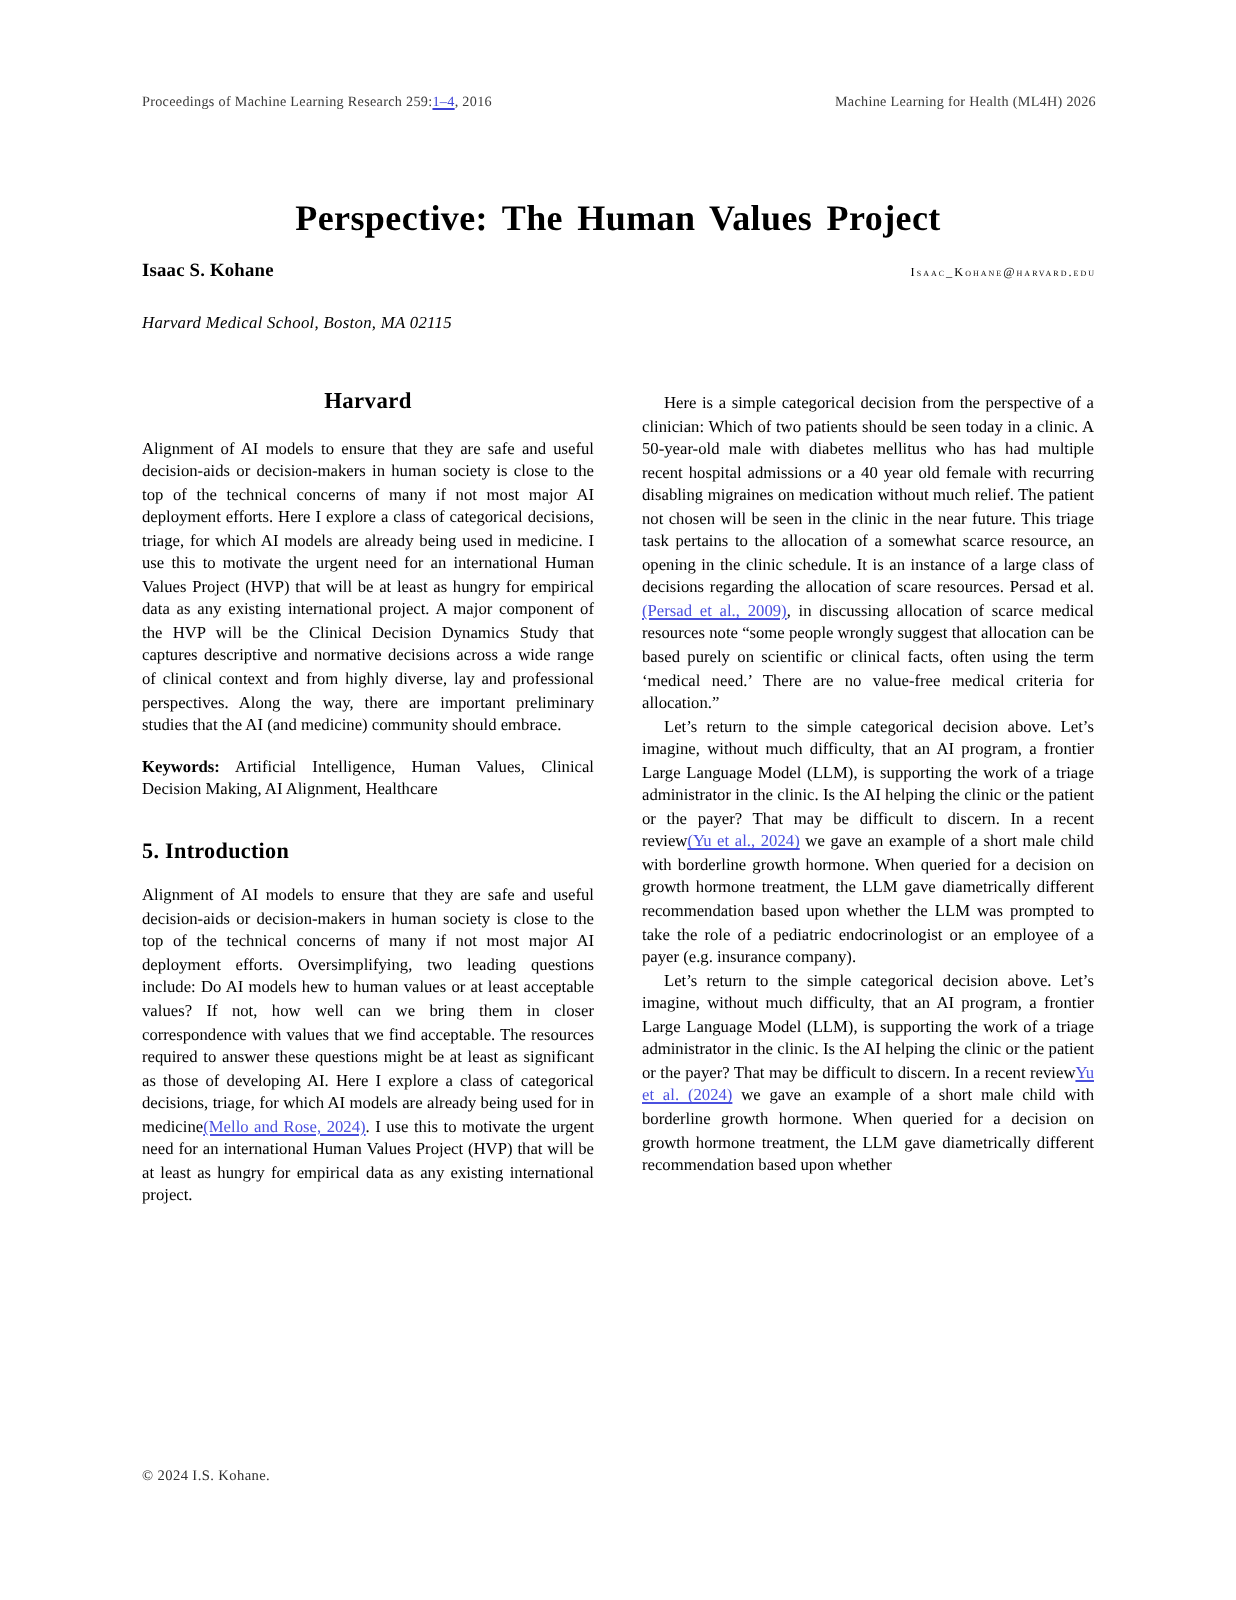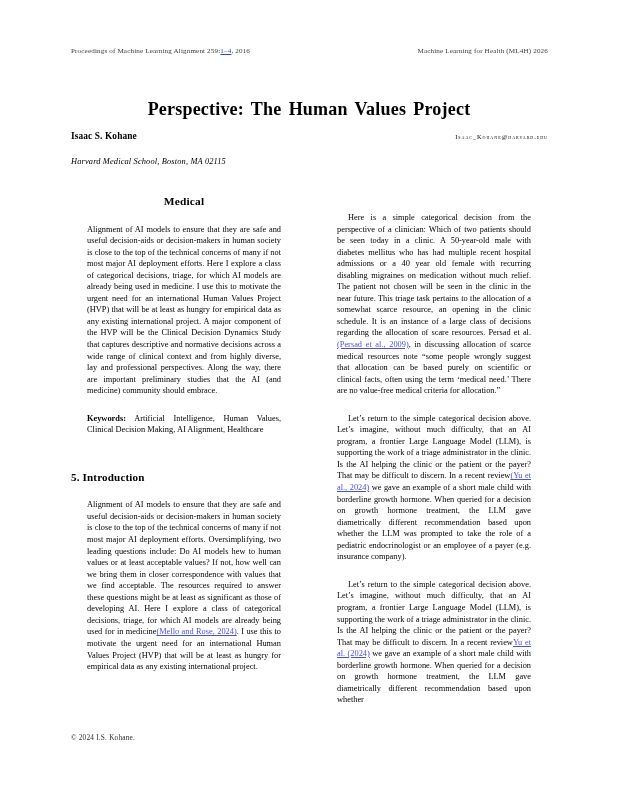--- a/index.html
+++ b/index.html
@@ -96,21 +96,21 @@
   .col-right { left: 321px; }
 
   .abstract-head {
     text-align: center;
     font-size: 11.4px;
     font-weight: bold;
     margin: 0 0 11px 0;
     letter-spacing: 0.2px;
   }
   p {
-    margin: 16px;
+    margin: 0;
     text-indent: 0;
   }
   p.indent { text-indent: 11px; }
   p + p { margin-top: 0; }
 
   .keywords { margin-top: 9px; }
   .keywords b { font-weight: bold; }
 
   .section-head {
     font-size: 11.1px;
@@ -130,34 +130,34 @@
     color: #2f2f2f;
     letter-spacing: 0.2px;
   }
 </style>
 </head>
 <body>
 
 <div class="page">
 
   <div class="runninghead">
-    <span class="rh-left"><span>Proceedings of Machine Learning Alignment 259:</span><a class="link" href="#">1–4</a><span>, 2016</span></span>
+    <span class="rh-left"><span>Proceedings of Machine Learning Research 259:</span><a class="link" href="#">1–4</a><span>, 2016</span></span>
     <span class="rh-right">Machine Learning for Health (ML4H) 2026</span>
   </div>
 
   <div class="title">Perspective: The Human Values Project</div>
 
   <div class="authorline">
     <span class="author-name">Isaac S. Kohane</span>
     <span class="author-email">Isaac_Kohane@harvard.edu</span>
   </div>
   <div class="affiliation">Harvard Medical School, Boston, MA 02115</div>
 
   <div class="col col-left">
-    <div class="abstract-head">Medical</div>
+    <div class="abstract-head">Harvard</div>
     <p>Alignment of AI models to ensure that they are safe and useful decision-aids or decision-makers in human society is close to the top of the technical concerns of many if not most major AI deployment efforts. Here I explore a class of categorical decisions, triage, for which AI models are already being used in medicine. I use this to motivate the urgent need for an international Human Values Project (HVP) that will be at least as hungry for empirical data as any existing international project. A major component of the HVP will be the Clinical Decision Dynamics Study that captures descriptive and normative decisions across a wide range of clinical context and from highly diverse, lay and professional perspectives. Along the way, there are important preliminary studies that the AI (and medicine) community should embrace.</p>
     <p class="keywords"><b>Keywords:</b> <span>Artificial Intelligence, Human Values, Clinical Decision Making, AI Alignment, Healthcare</span></p>
 
     <div class="sec-gap"></div>
 
     <div class="section-head">5. Introduction</div>
     <p><span>Alignment of AI models to ensure that they are safe and useful decision-aids or decision-makers in human society is close to the top of the technical concerns of many if not most major AI deployment efforts. Oversimplifying, two leading questions include: Do AI models hew to human values or at least acceptable values? If not, how well can we bring them in closer correspondence with values that we find acceptable. The resources required to answer these questions might be at least as significant as those of developing AI. Here I explore a class of categorical decisions, triage, for which AI models are already being used for in medicine</span><a class="cite" href="#">(Mello and Rose, 2024)</a><span>. I use this to motivate the urgent need for an international Human Values Project (HVP) that will be at least as hungry for empirical data as any existing international project.</span></p>
   </div>
 
   <div class="col col-right">

